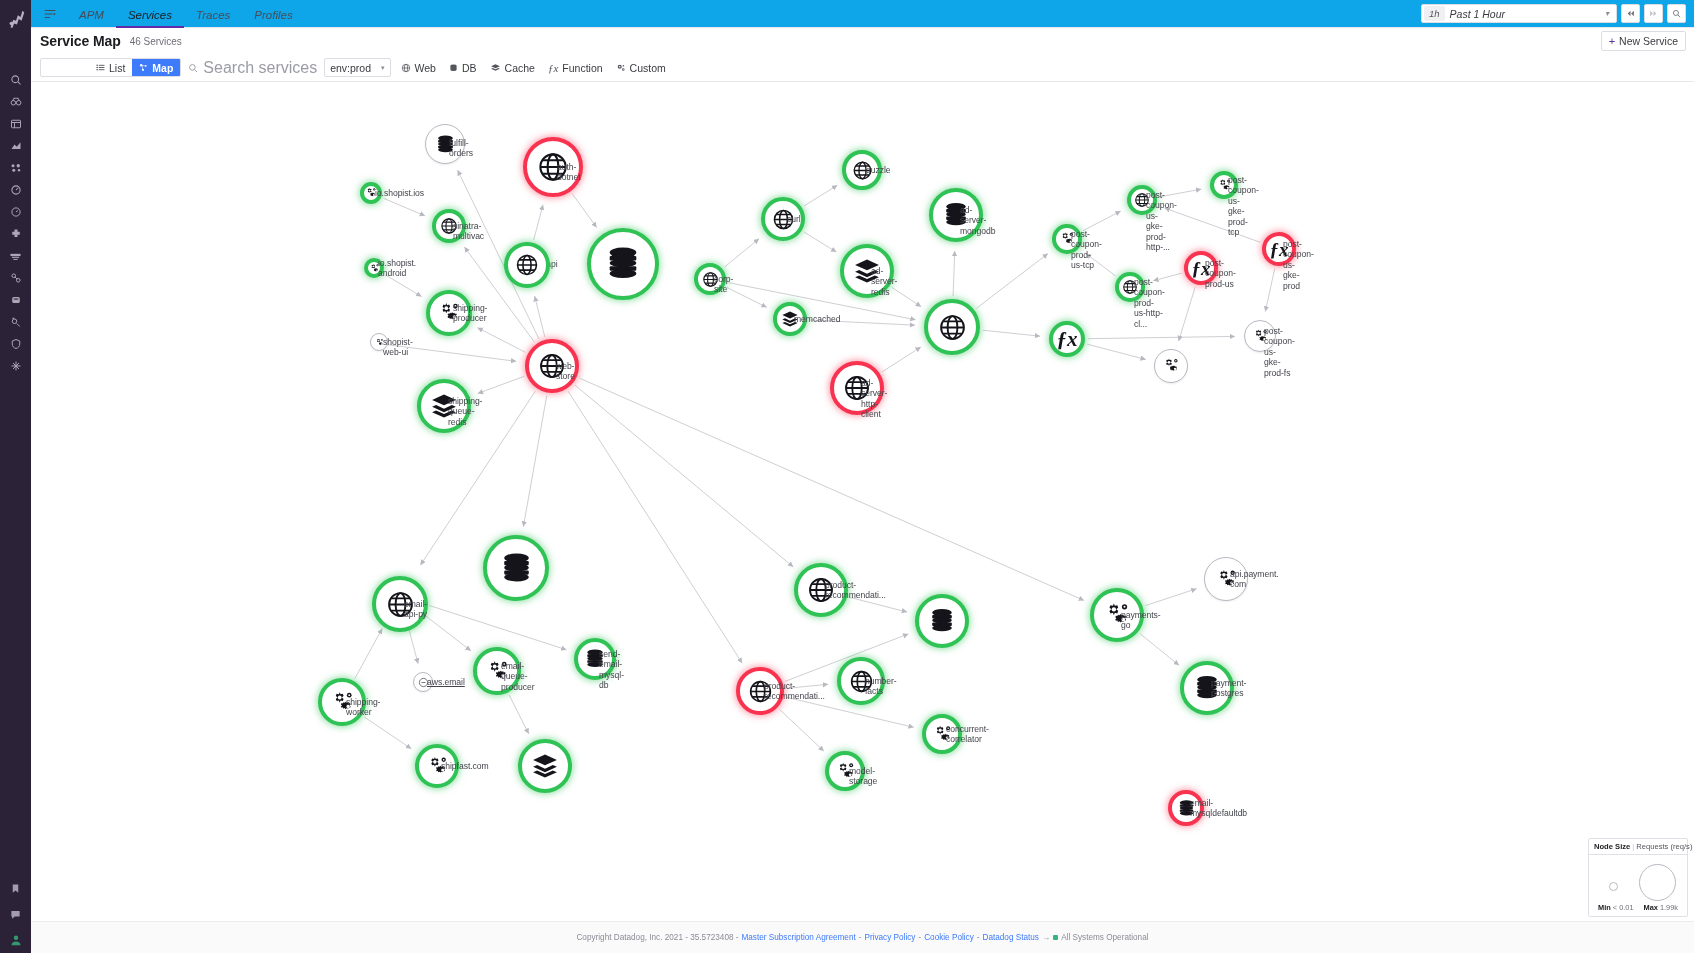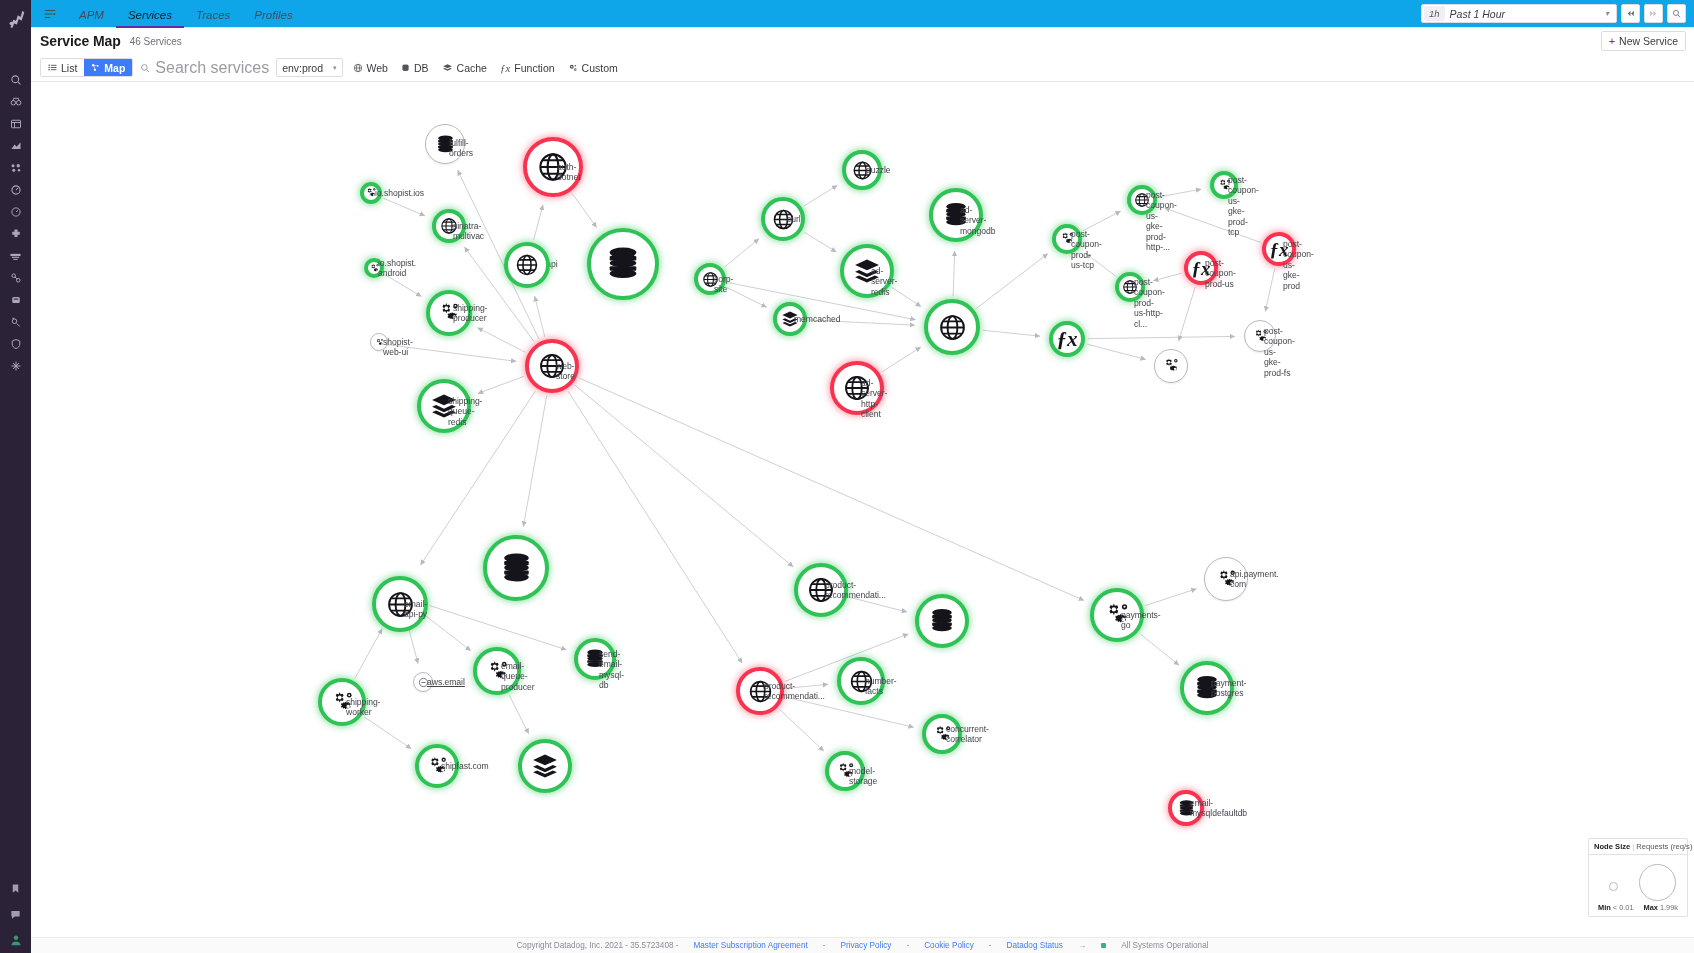--- a/index.html
+++ b/index.html
@@ -70,21 +70,21 @@
     border: 1px solid #dcdce3; border-radius: 2px; padding: 3px 7px; background: #fff; cursor: pointer;
     display: flex; align-items: center; gap: 4px;
   }
   #pagehead .newbtn .plus { color: #632ca6; font-size: 11px; line-height: 1; }
 
   
   #toolbar {
     position: absolute; left: 31px; top: 54px; right: 0; height: 28px; background: #fff;
     border-bottom: 1px solid #e8e8ec; display: flex; align-items: center; gap: 7px; padding-left: 9px; z-index: 25;
   }
-  .segmented { display: flex; border: 1px solid #dcdce3; border-radius: 2px; overflow: hidden; height: 19px; }
+  .segmented { display: flex; border: 1px solid #dcdce3; border-radius: 2px; overflow: hidden; height: 19px; padding-left: 48px; }
   .segmented .seg {
     display: flex; align-items: center; gap: 4px; font-size: 10.5px; padding: 0 7px; color: #3a3b41;
     background: #fff; cursor: pointer;
   }
   .segmented .seg.active { background: #3e7bfa; color: #fff; font-weight: 600; }
   .searchbox {
     display: flex; align-items: center; gap: 5px; height: 19px; min-width: 120px;
     color: #9a9ba4; font-size: 16px; border-bottom: 0; cursor: text;
   }
   .envsel {
@@ -135,23 +135,23 @@
     position: absolute; left: 20px; top: 27px; width: 9px; height: 9px; border: 1px solid #b9bac2; border-radius: 50%;
   }
   #legend .cmax {
     position: absolute; left: 50px; top: 9px; width: 37px; height: 37px; border: 1px solid #b9bac2; border-radius: 50%;
   }
   #legend .lfoot { display: flex; justify-content: space-around; font-size: 7.4px; color: #6e6f79; padding: 0 4px 4px; }
   #legend .lfoot b { color: #1b1c1f; font-weight: 700; }
 
   
   #footer {
-    position: absolute; left: 31px; bottom: 0; right: 0; height: 16px; background: #fafafb;
+    position: absolute; left: 31px; bottom: 0; right: 0; height: 32px; background: #fafafb;
     border-top: 1px solid #ececf0; display: flex; align-items: center; justify-content: center;
-    font-size: 8.2px; color: #8b8c96; gap: 15px; z-index: 20;
+    font-size: 8.2px; color: #8b8c96; gap: 3px; z-index: 20;
   }
   #footer a { color: #3e7bfa; text-decoration: none; cursor: pointer; }
   #footer .dot { width: 5px; height: 5px; border-radius: 1px; background: #36b37e; display: inline-block; }
 </style>
 </head>
 <body>
 
 <div id="app">
 
   <div id="rail">

